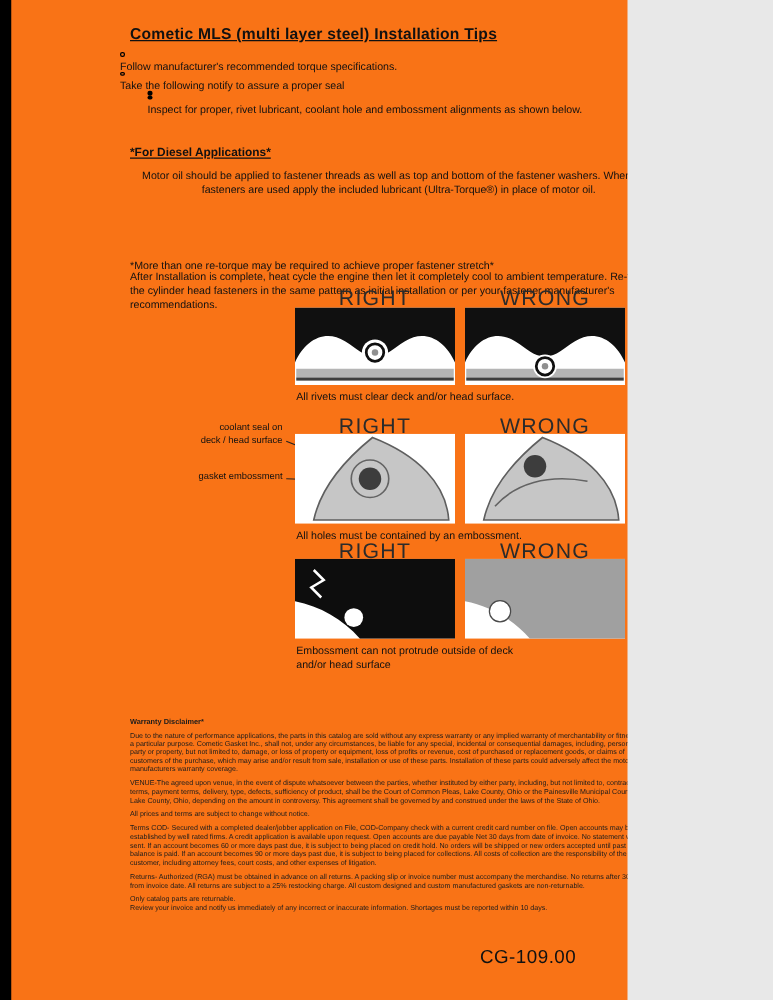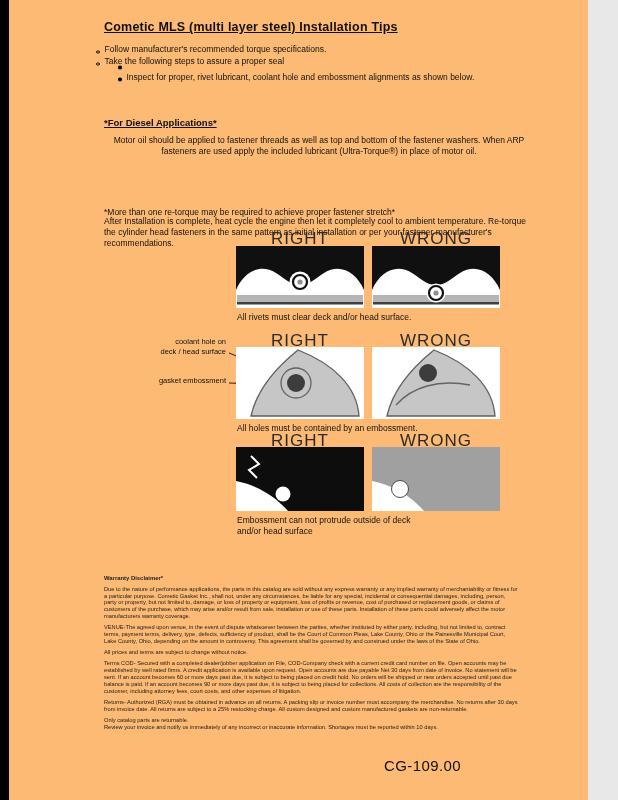--- a/index.html
+++ b/index.html
@@ -1,25 +1,25 @@
 <!DOCTYPE html>
 <html><head>
 <meta charset="utf-8">
 <style>
   * { margin:0; padding:0; box-sizing:border-box; }
   html,body { background:#e8e8e8; }
   body { font-family:"Liberation Sans", sans-serif; color:#111; }
-  .page { position:relative; width:588px; height:800px; background:#fdba74; overflow:hidden; }
+  .page { position:relative; width:502px; height:800px; background:#f97316; overflow:hidden; }
   .leftbar { position:absolute; left:0; top:0; width:9px; height:800px; background:#000; }
   .abs { position:absolute; }
 
   .title { left:104px; top:20px; font-size:12.5px; font-weight:bold; text-decoration:underline; letter-spacing:.2px; }
 
   .bullets { left:96px; top:43px; font-size:8.5px; line-height:12px; }
-  .bullet { display:flex; align-items:flex-end; }
+  .bullet { display:flex; align-items:flex-start;flex-direction:column; }
   .omark { width:3.5px; height:3.5px; border:1px solid #000; border-radius:50%; flex:0 0 auto; margin-right:5px; transform:translateY(-1.5px); }
   .fmark { width:3.5px; height:3.5px; background:#000; border-radius:50%; flex:0 0 auto; margin-right:5px; transform:translateY(-1.5px); }
   .sub { margin-left:22px; }
 
   .diesel-h { left:104px; top:117px; font-size:9.5px; font-weight:bold;text-decoration:underline; }
   .para { left:104px; width:430px; font-size:8.5px; line-height:11px; }
   .p1 { top:135px;text-align:center; }
   .p2 { top:168px;margin-top:48px; }
   .note { left:104px; top:207px; font-size:8.5px; }
 
@@ -42,21 +42,21 @@
 
   <div class="abs title">Cometic MLS (multi layer steel) Installation Tips</div>
 
   <div class="abs bullets">
     <div class="bullet">
       <span class="omark"></span>
       <span>Follow manufacturer's recommended torque specifications.</span>
     </div>
     <div class="bullet">
       <span class="omark"></span>
-      <span>Take the following steps to assure a proper seal</span>
+      <span>Take the following notify to assure a proper seal</span>
     </div>
     <div class="bullet sub">
       <span class="fmark"></span>
     </div>
     <div class="bullet sub">
       <span class="fmark"></span>
       <span>Inspect for proper, rivet lubricant, coolant hole and embossment alignments as shown below.</span>
     </div>
   </div>
 
@@ -85,21 +85,21 @@
     <circle cx="64" cy="47" r="9.5" fill="#ffffff"></circle>
     <circle cx="64" cy="47" r="7" fill="#ffffff" stroke="#101010" stroke-width="2.2"></circle>
     <circle cx="64" cy="47" r="2.6" fill="#8f8f8f"></circle>
   </svg>
   <div class="abs caption" style="left:237px;top:312px">All rivets must clear deck and/or head surface.</div>
 
   <div class="abs dg-head" style="left:236px;top:331px">RIGHT</div>
   <div class="abs dg-head" style="left:372px;top:331px">WRONG</div>
 
   <div class="abs small-label" style="left:110px;top:337px;width:116px">
-    <div>coolant hole on</div>
+    <div>coolant seal on</div>
     <div>deck / head surface</div>
   </div>
   <div class="abs small-label" style="left:100px;top:376px;width:126px">gasket embossment</div>
 
   <svg class="abs" style="left:226px;top:340px" width="78" height="52" viewBox="0 0 78 52">
     <line x1="3" y1="13" x2="71" y2="40" stroke="#222" stroke-width="1"></line>
     <line x1="3" y1="43" x2="57" y2="45" stroke="#222" stroke-width="1"></line>
   </svg>
 
   <svg class="abs" style="left:236px;top:347px" width="128" height="72" viewBox="0 0 128 72">

